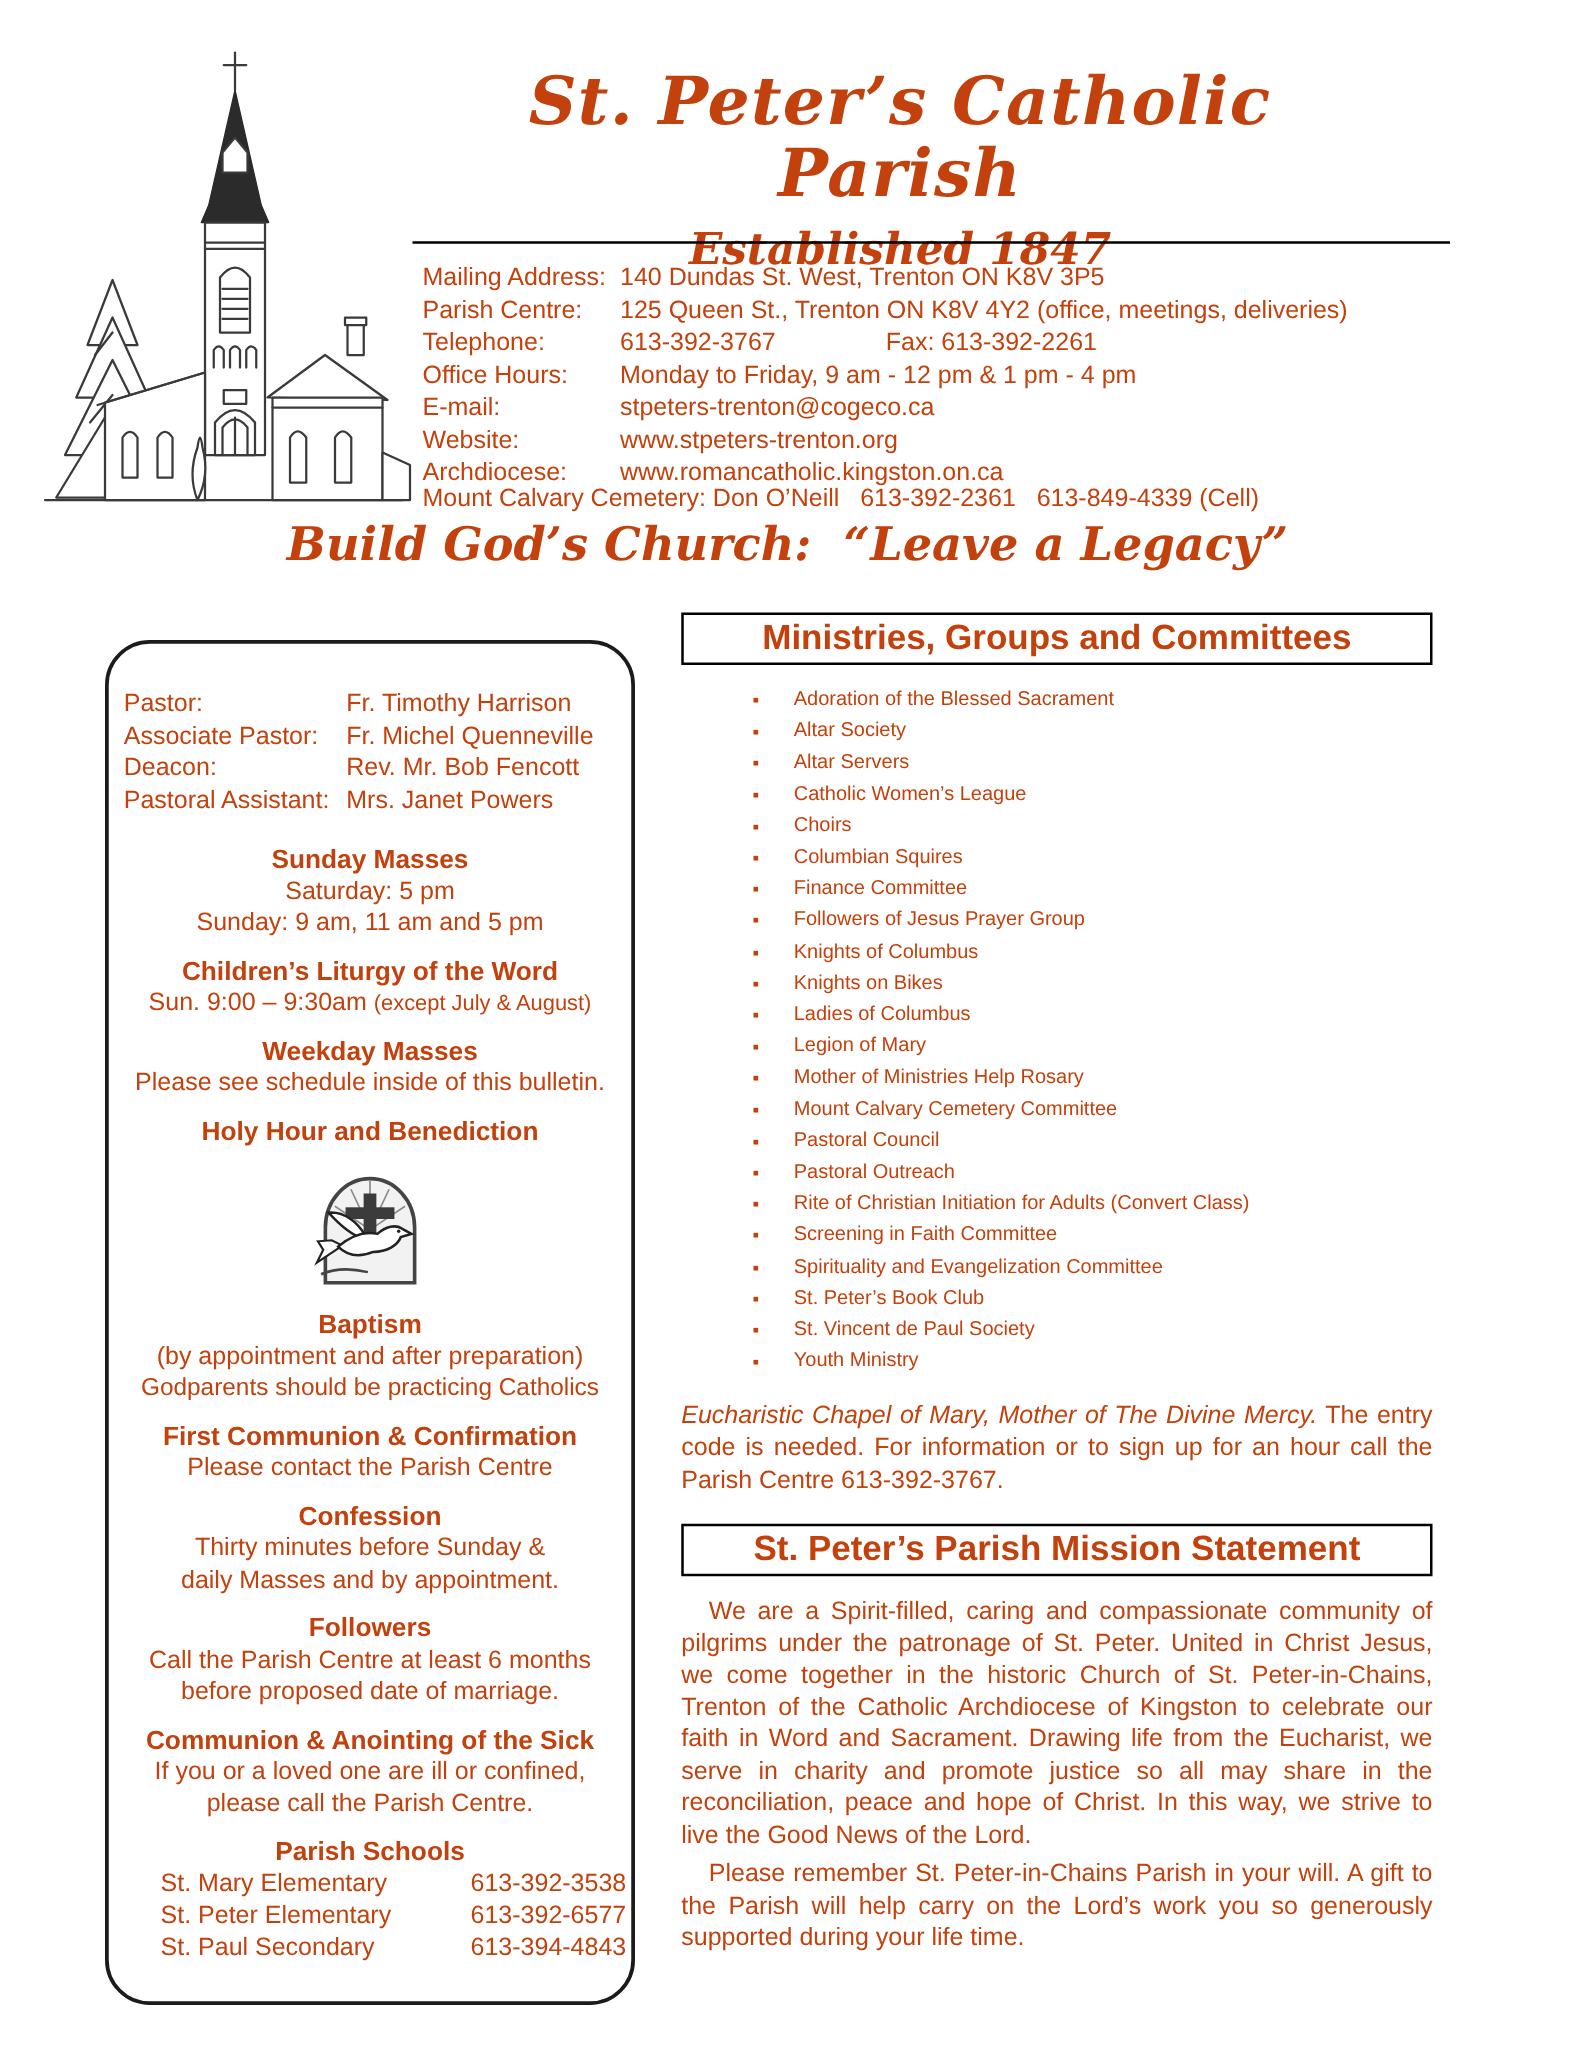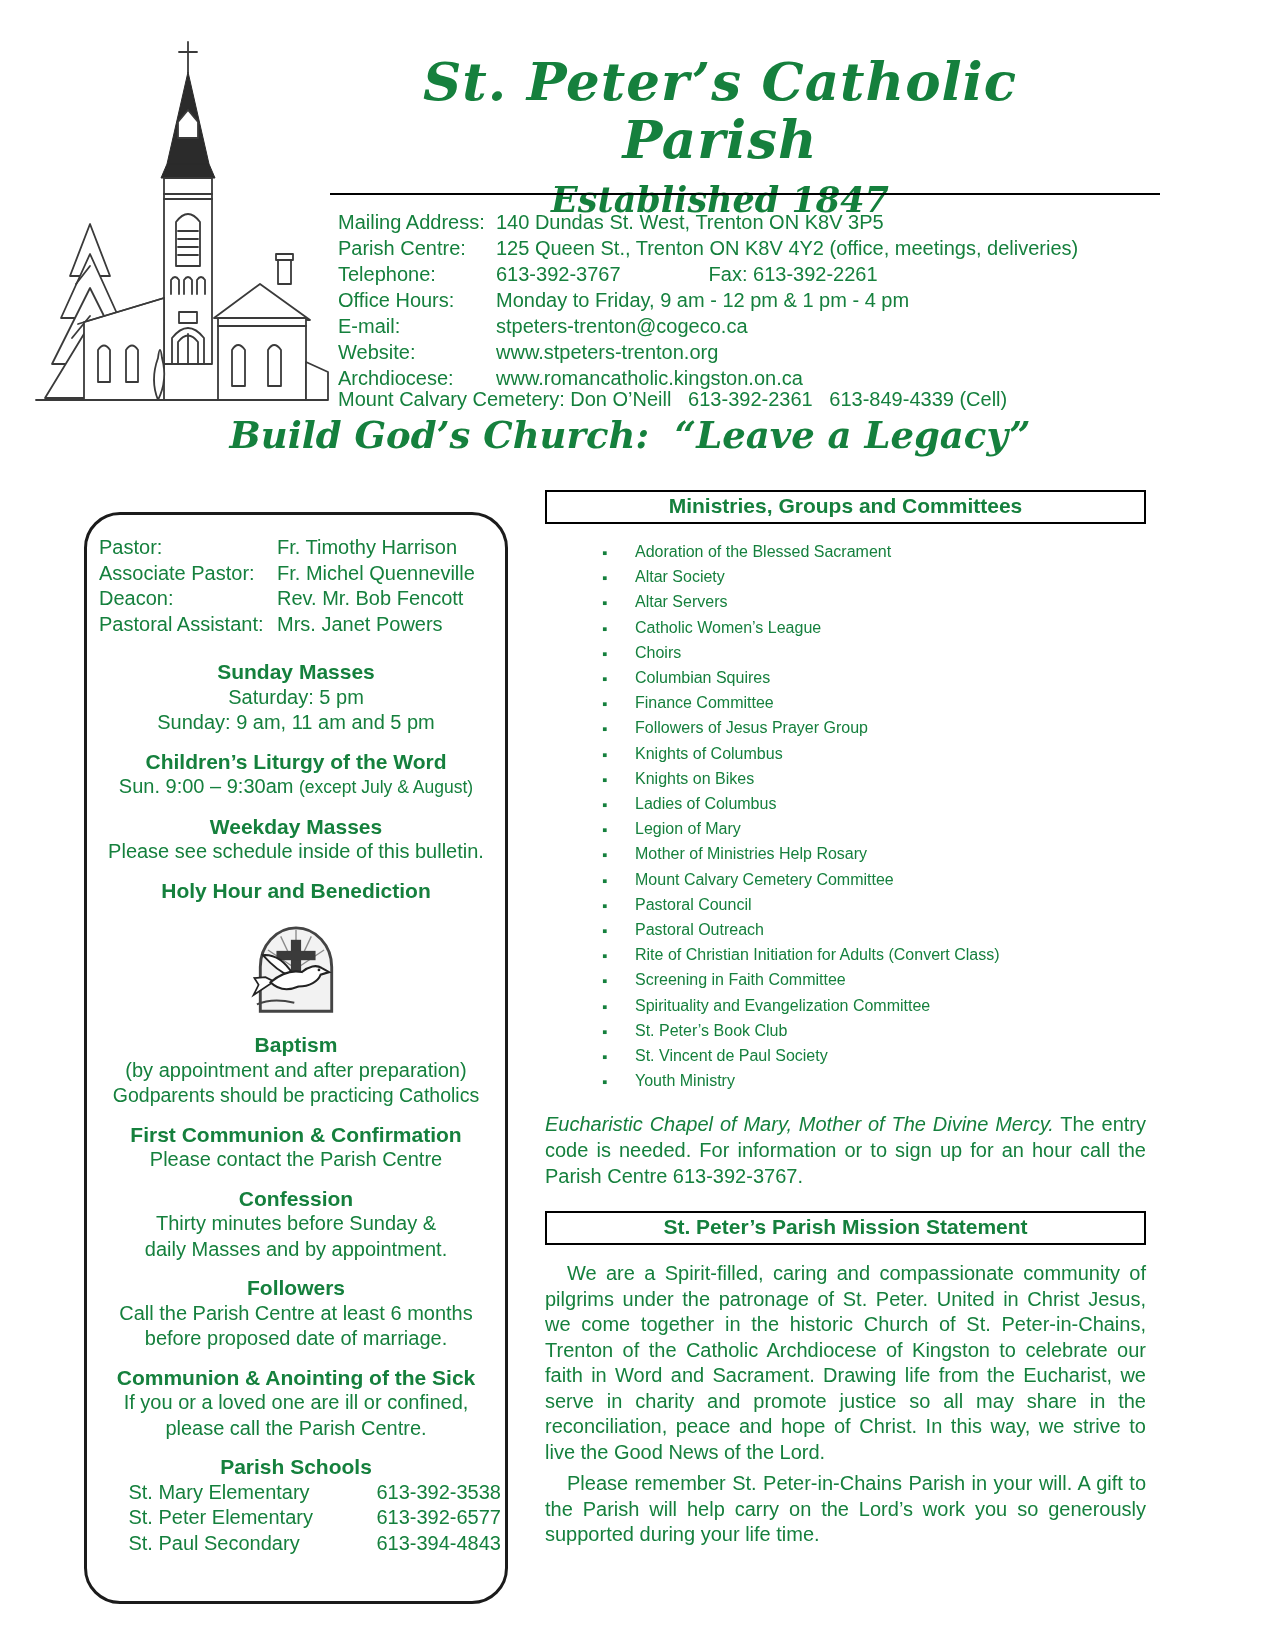--- a/index.html
+++ b/index.html
@@ -1,18 +1,18 @@
 <!DOCTYPE html>
 <html><head>
 <meta charset="utf-8">
 <style>
   html,body { margin:0; padding:0; background:#888; }
   .page {
     position:relative; width:1275px; height:1651px; margin:0 auto;
-    background:#ffffff; color:#15803d;
+    background:#ffffff; color:#c2410c;
     font-family:"Liberation Sans","DejaVu Sans",sans-serif;
     overflow:hidden;
   }
   
   .church-art { position:absolute; left:28px; top:26px; width:302px; height:388px; }
   .masthead {
     position:absolute; left:330px; top:52px; width:780px; text-align:center;
     font-family:"DejaVu Serif",serif; font-style:italic; font-weight:bold;
   }
   .title { font-size:53px; line-height:1.1; letter-spacing:1px; }
@@ -25,38 +25,38 @@
   .cemetery { position:absolute; left:338px; top:388px; font-size:20px; white-space:pre-wrap; }
   .tagline {
     position:absolute; left:180px; top:413px; width:900px; text-align:center;
     font-family:"DejaVu Serif",serif; font-style:italic; font-weight:bold;
     font-size:37px; white-space:pre-wrap;
   }
   
   .left-box {
     position:absolute; left:84px; top:512px; width:424px; height:1092px;
     border:3px solid #1b1b1b; border-radius:36px; box-sizing:border-box;
-    padding:20px 4px 0 4px; text-align:center; font-size:20px; line-height:25.5px;
+    padding:36px 4px 0 4px; text-align:center; font-size:20px; line-height:25.5px;
     overflow:hidden;
   }
   .clergy { text-align:left; padding-left:8px; margin-bottom:22px; }
   .clergy-row { display:flex; }
   .cl-label { width:178px; flex:none; }
   .sec { margin-top:13px; }
   .sec-title { font-weight:bold; font-size:21px; }
   .small-note { font-size:17.5px; }
   .smaller { font-size:19.5px; }
   .dove { display:block; margin:12px auto 0; width:102px; height:104px; }
   .schools { margin-top:13px; }
   .school-row { display:flex; text-align:left; padding-left:10px;justify-content:flex-end; }
   .school-name { width:248px; flex:none; }
   
   .right-col { position:absolute; left:545px; top:490px; width:601px; font-size:20px; }
   .box-header {
-    border:2px solid #000; text-align:center; font-weight:bold; font-size:21px;
+    border:2px solid #000; text-align:center; font-weight:bold; font-size:28px;
     padding:2px 0 4px 0; background:#fff;
   }
   .ministries { list-style:none; margin:15px 0 0 0; padding:0; }
   .ministries li { position:relative; padding-left:90px; line-height:25.2px; font-size:16px; white-space:nowrap; }
   .ministries li::before { content:"▪"; position:absolute; left:57px; top:1px; font-size:15px; }
   .chapel-note { margin:18px 0 0 0; line-height:26px; text-align:justify; }
   .it { font-style:italic; }
   .mission-header { margin-top:22px; }
   .mission-p { margin:16px 0 0 0; line-height:25.5px; text-align:justify; text-indent:22px; }
   .mission-p.second { margin-top:6px; }

